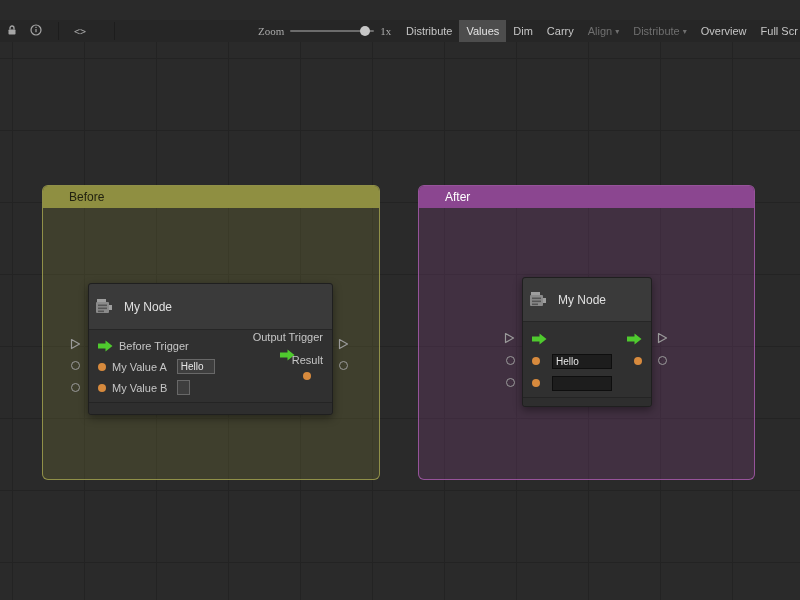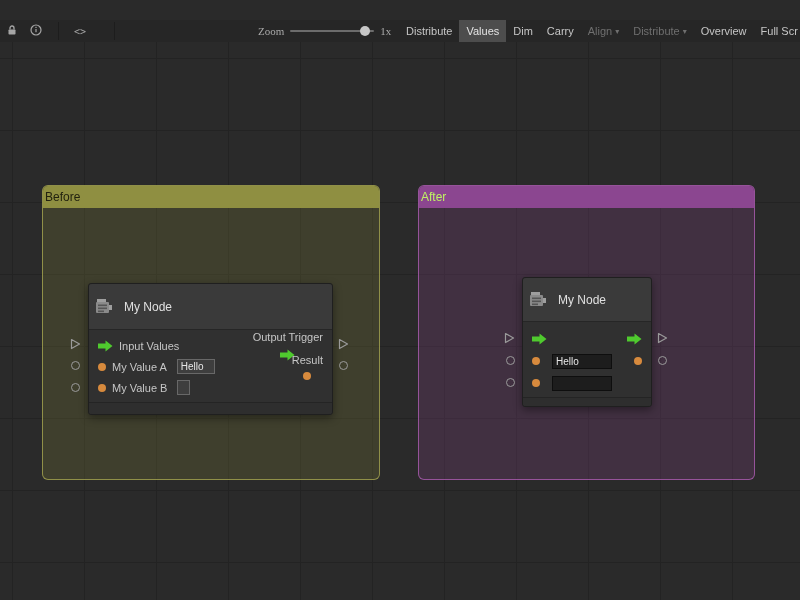--- a/index.html
+++ b/index.html
@@ -29,28 +29,28 @@
   .dim-txt{color:#a9a9a9;font-family:Liberation Serif, serif;}
 
   
   .canvas{position:absolute;top:42px;left:0;width:800px;height:558px;background-color:#2a2a2a;
     background-image:linear-gradient(to right,#232323 1px,transparent 1px),
                      linear-gradient(to bottom,#232323 1px,transparent 1px);
     background-size:72px 72px;background-position:12px 16px;}
 
   
   .group{position:absolute;border-radius:6px;box-sizing:border-box;}
-  .group-header{height:22px;display:flex;align-items:center;padding:0 2px;font-size:12px;
+  .group-header{height:22px;display:flex;align-items:center;padding:0 26px;font-size:12px;
                 border-radius:5px 5px 0 0;}
   .group-before{left:42px;top:143px;width:338px;height:295px;
                 background:rgba(152,152,62,0.20);border:1px solid rgba(172,172,82,0.75);}
   .group-before .group-header{background:#8f8f41;color:#22220f;}
   .group-after{left:418px;top:143px;width:337px;height:295px;
                background:rgba(148,74,152,0.22);border:1px solid rgba(172,92,177,0.8);}
-  .group-after .group-header{background:#8b4690;color:#bef264;}
+  .group-after .group-header{background:#8b4690;color:#ffffff;}
 
   
   .node{position:absolute;background:#303030;border:1px solid #1f1f1f;border-radius:3px;
         box-shadow:0 3px 8px rgba(0,0,0,0.4);box-sizing:border-box;}
   .node-before{left:88px;top:241px;width:245px;}
   .node-after{left:522px;top:235px;width:130px;}
   .node-header{height:45px;background:#3a3a3a;border-bottom:1px solid #262626;display:flex;
                align-items:center;gap:9px;padding:0 4px;border-radius:3px 3px 0 0;}
   .node-after .node-header{height:43px;}
   .node-title{color:#e0e0e0;font-size:12px;}
@@ -169,21 +169,21 @@
           <rect x="16" y="9" width="3" height="5" fill="#9e9e9e"></rect>
         </svg>
         <span class="node-title">My Node</span>
       </div>
       <div class="node-body">
         <div class="prow">
           <div class="pleft">
             <svg class="flow" width="15" height="12" viewBox="0 0 15 12">
               <polygon points="0,3.5 7.5,3.5 7.5,0.5 14.5,6 7.5,11.5 7.5,8.5 0,8.5" fill="#4fca2e"></polygon>
               </svg>
-            <span>Input Values</span>
+            <span>Before Trigger</span>
           </div>
           <div class="pright">
             <span>Output Trigger</span>
             <svg class="flow" width="15" height="12" viewBox="0 0 15 12">
               <polygon points="0,3.5 7.5,3.5 7.5,0.5 14.5,6 7.5,11.5 7.5,8.5 0,8.5" fill="#4fca2e"></polygon>
               </svg>
           </div>
         </div>
         <div class="prow">
           <div class="pleft">

